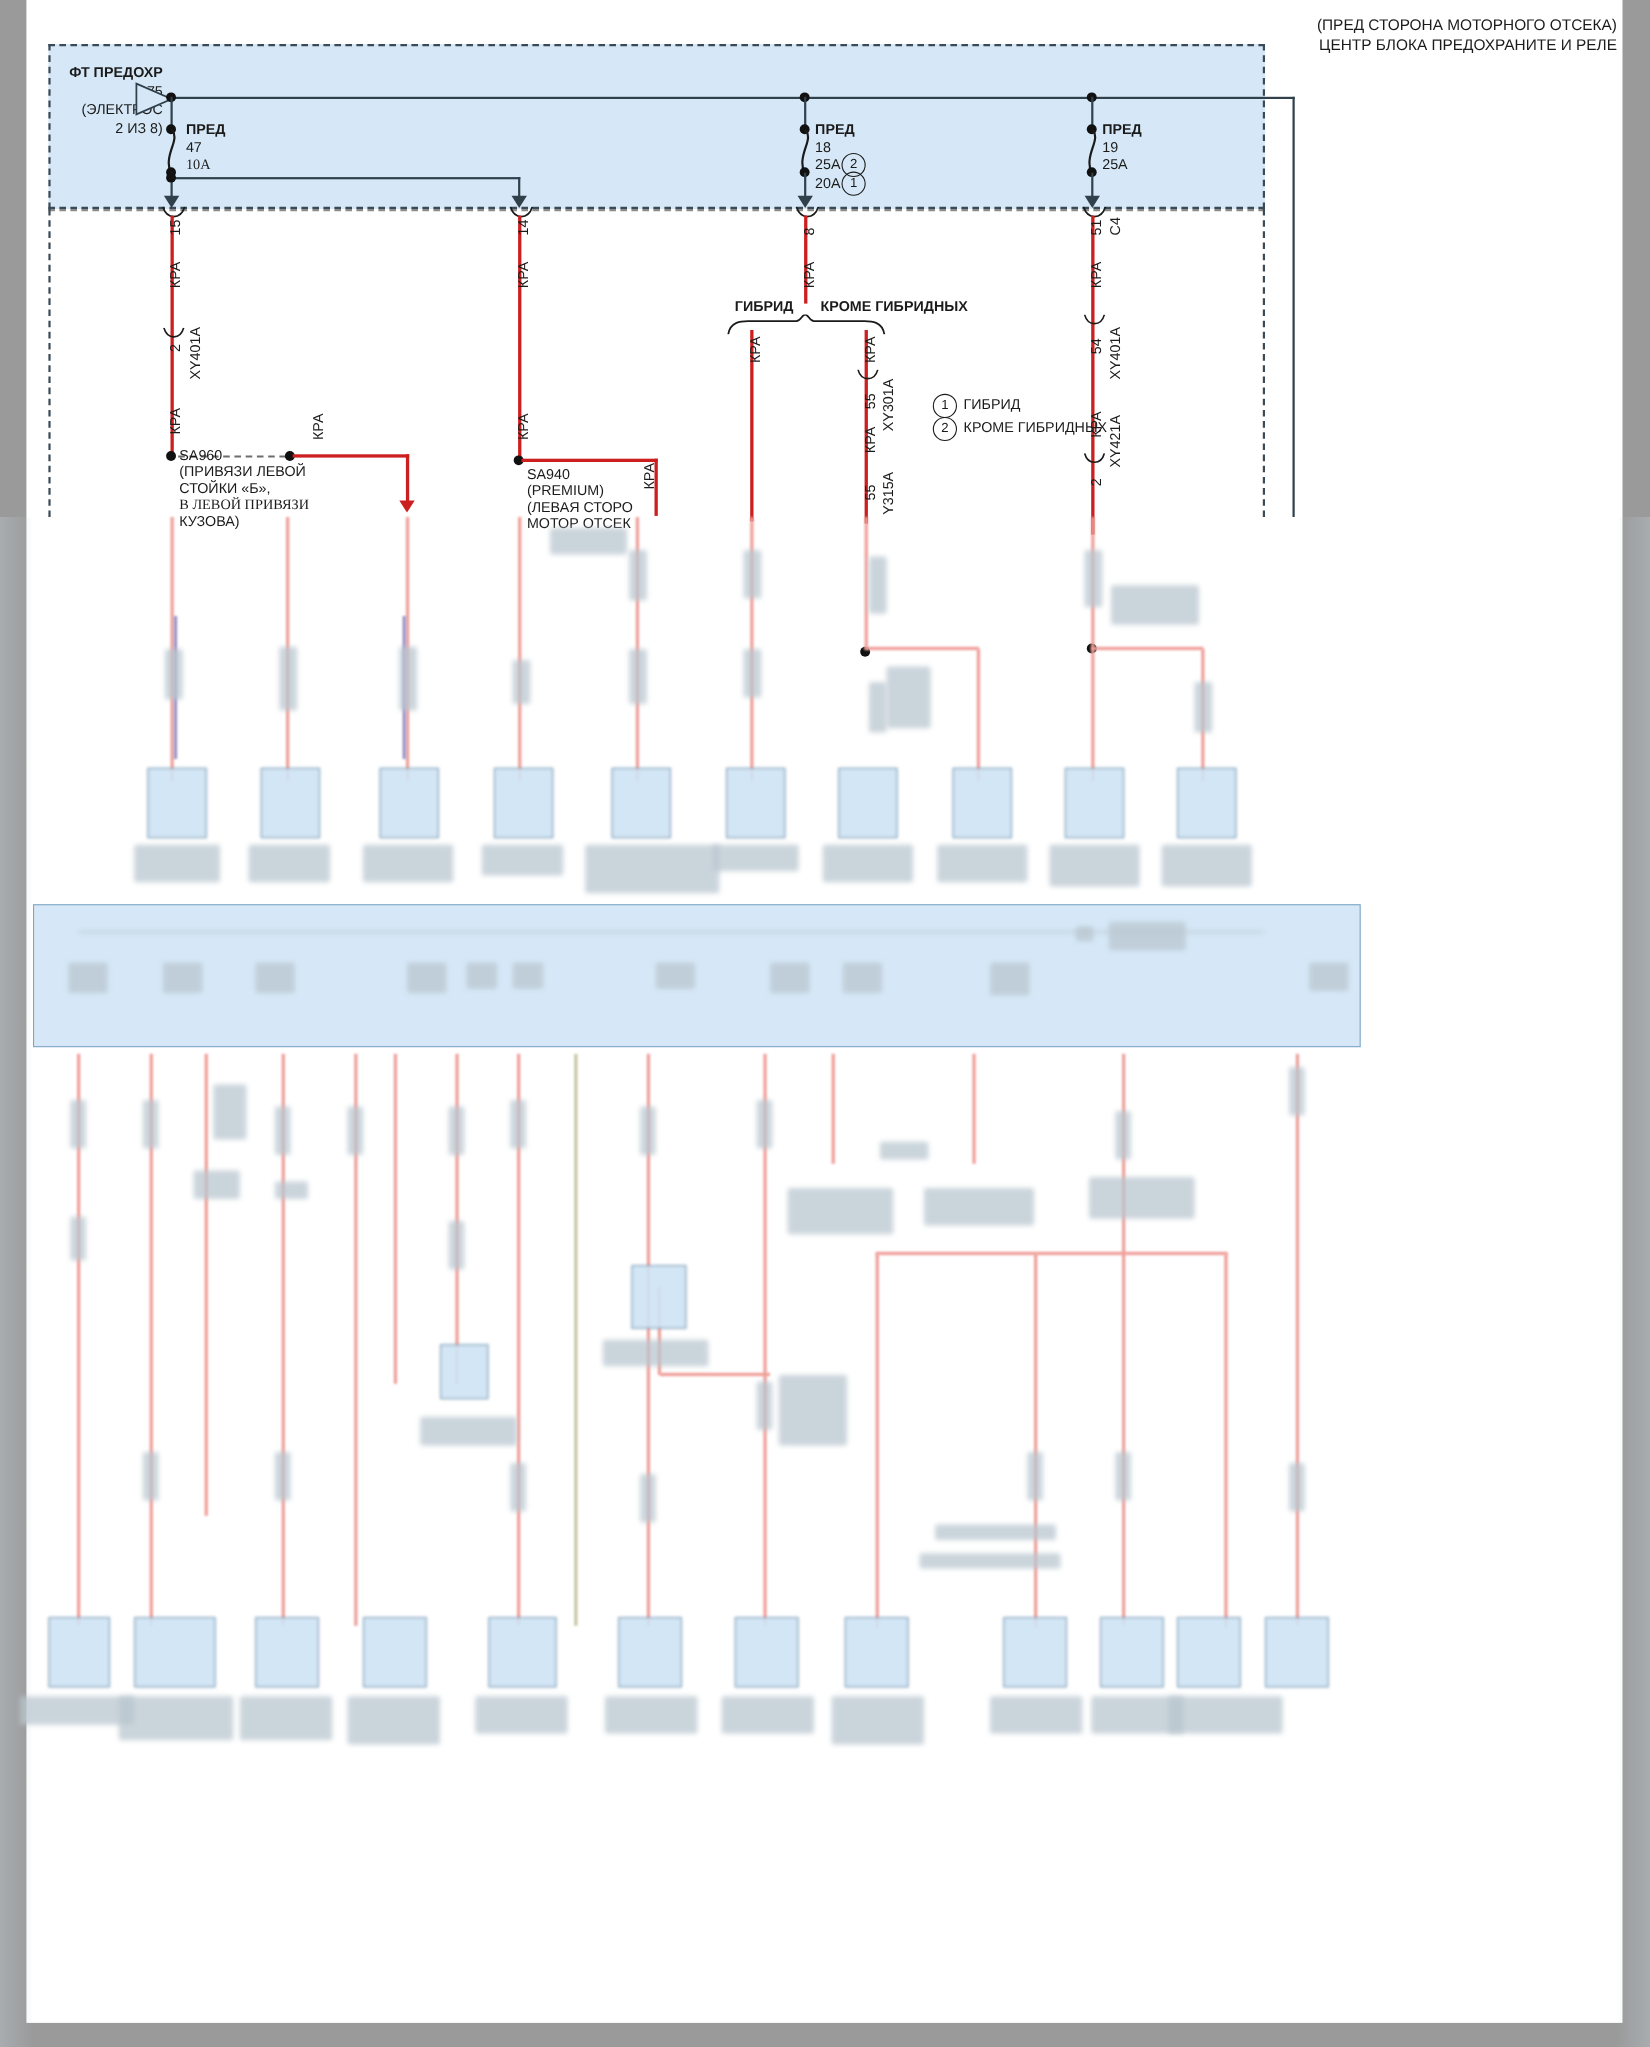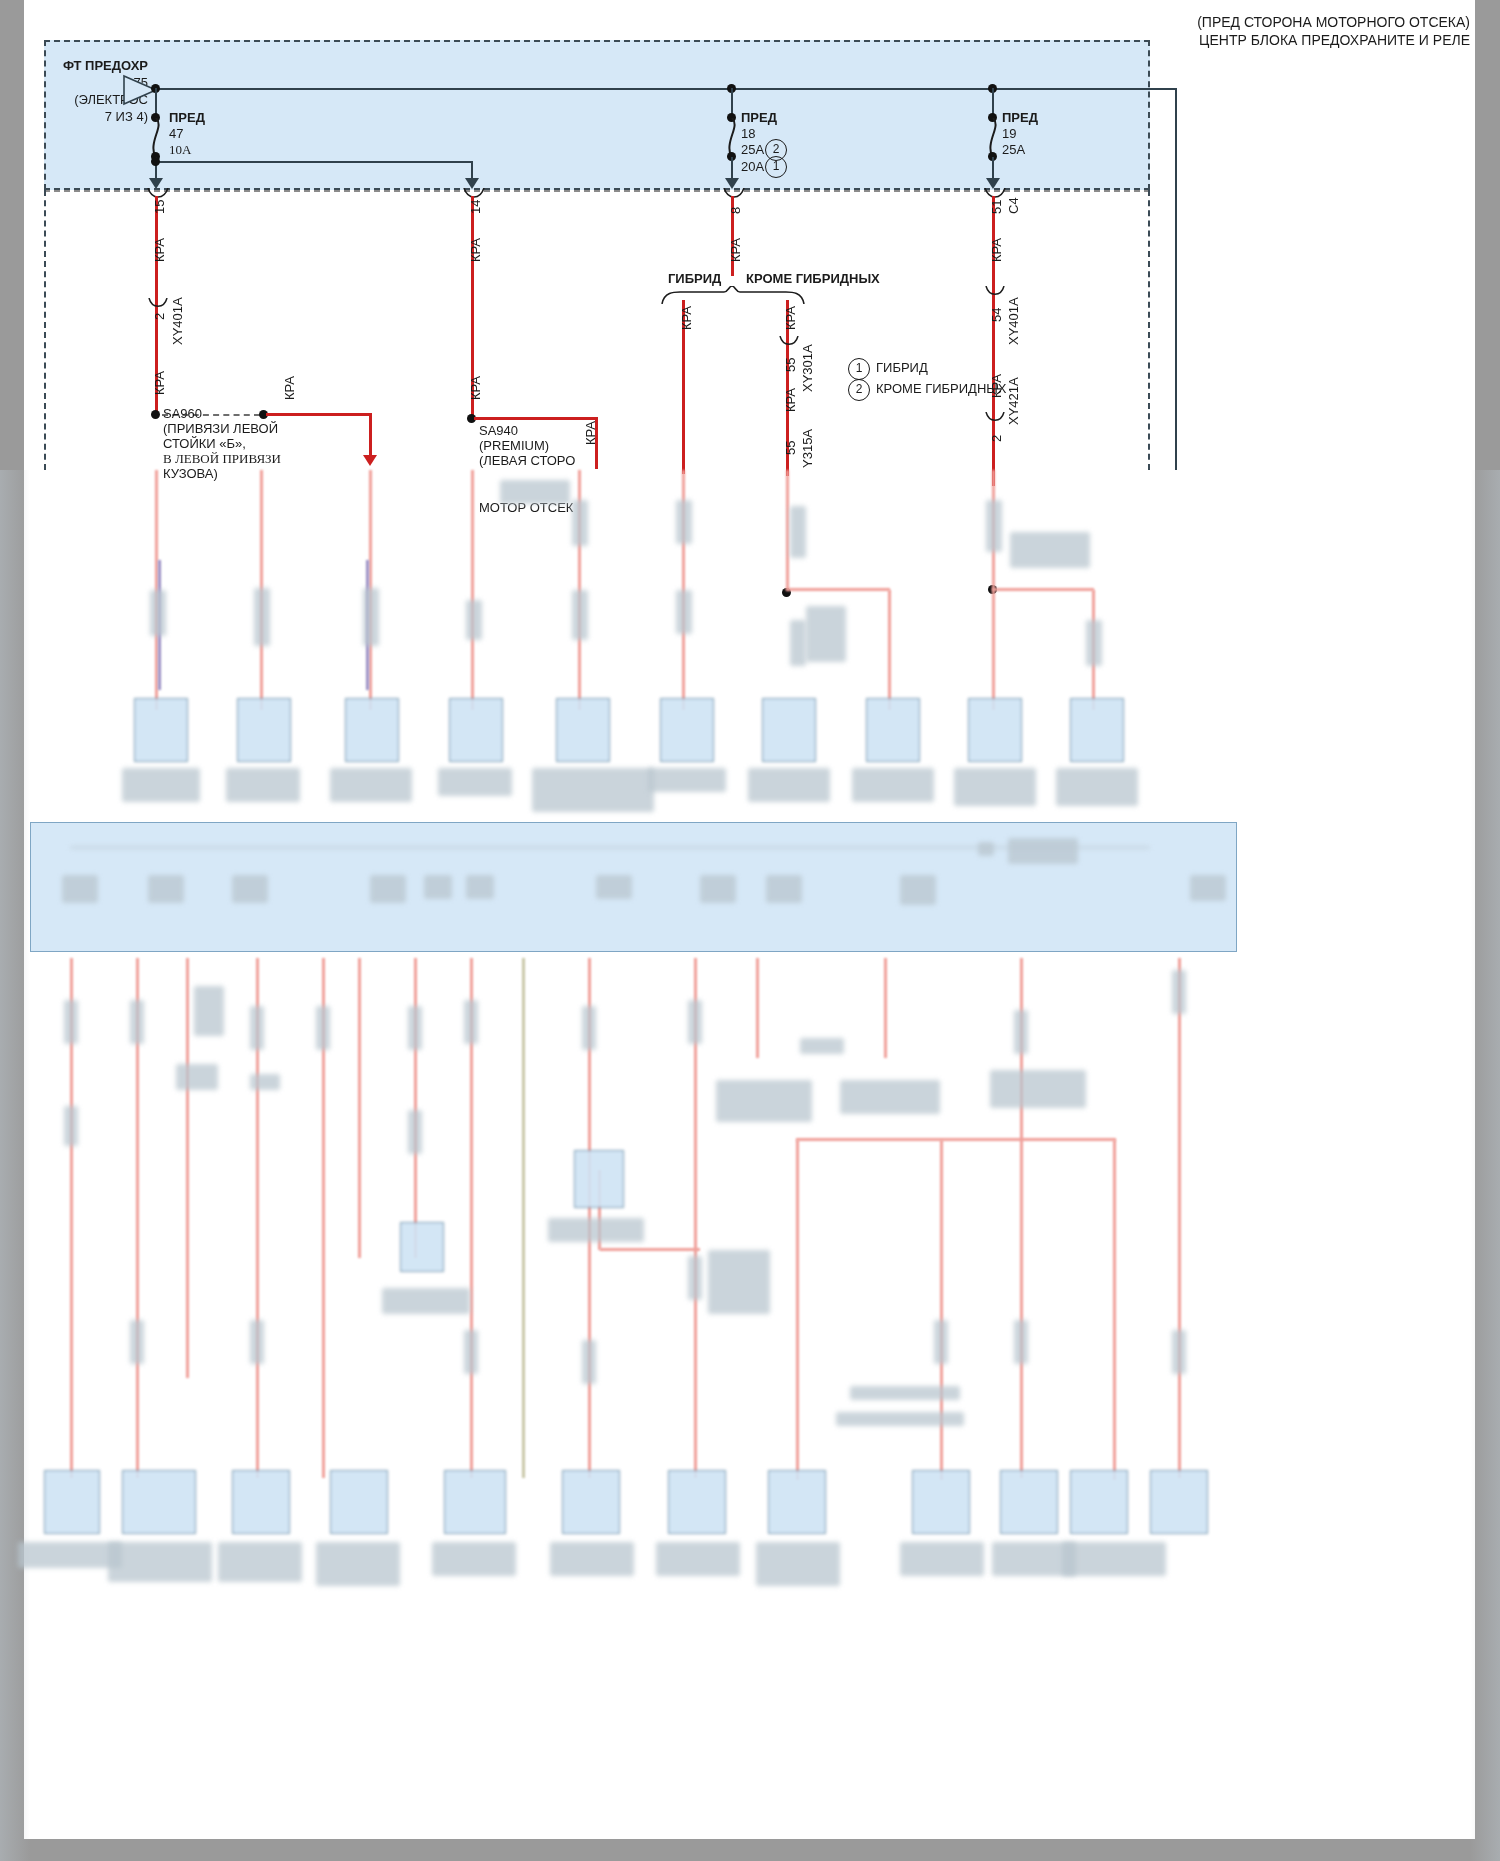--- a/index.html
+++ b/index.html
@@ -76,21 +76,21 @@
 
   <div class="innerbox" style="left:44px;top:190px;width:1106px;height:0px;border:none;"></div>
   <div class="dashline" style="left:44px;top:190px;width:1106px;border-top:2px dashed #8b8b8b;"></div>
 
   <div class="box" style="left:44px;top:190px;width:1106px;height:280px;
               border-left:2px dashed #3b4a55;border-right:2px dashed #3b4a55;box-sizing:border-box;"></div>
 
   <div class="txt b" style="left:40px;top:58px;width:108px;text-align:right;font-size:13px;">ФТ ПРЕДОХР</div>
   <div class="txt" style="left:40px;top:75px;width:108px;text-align:right;">75</div>
   <div class="txt" style="left:30px;top:92px;width:118px;text-align:right;">(ЭЛЕКТРОС</div>
-  <div class="txt" style="left:30px;top:109px;width:118px;text-align:right;">7 ИЗ 4)</div>
+  <div class="txt" style="left:30px;top:109px;width:118px;text-align:right;">2 ИЗ 8)</div>
 
   <div class="box" style="left:122px;top:74px;width:36px;height:32px;">
     <svg width="36" height="32">
         <polygon points="2,2 34,16 2,30" fill="#d6e8f7" stroke="#30414c" stroke-width="1.6"></polygon>
       </svg>
   </div>
 
   <div class="hline" style="left:155px;top:88px;width:1022px;"></div>
   <div class="vline" style="left:1175px;top:88px;height:382px;"></div>
 
@@ -254,21 +254,21 @@
   <div class="txt" style="left:163px;top:466px;">КУЗОВА)</div>
 
   <div class="dot" style="left:467px;top:414px;"></div>
   <div class="wire h" style="left:474px;top:417px;width:124px;"></div>
   <div class="wire" style="left:595px;top:417px;height:52px;"></div>
   <div class="vert" style="left:583px;top:445px;">КРА</div>
 
   <div class="txt" style="left:479px;top:423px;">SA940</div>
   <div class="txt" style="left:479px;top:438px;">(PREMIUM)</div>
   <div class="txt" style="left:479px;top:453px;">(ЛЕВАЯ СТОРО</div>
-  <div class="txt" style="left:479px;top:468px;margin-top:32px;">МОТОР ОТСЕК</div>
+  <div class="txt" style="left:479px;top:468px;">МОТОР ОТСЕК</div>
 
   <div class="dot" style="left:988px;top:585px;"></div>
   <div class="dot" style="left:782px;top:588px;"></div>
 
   <div class="blurlayer">
 
     <div class="sidefade" style="left:0;top:0;width:30px;height:1391px;"></div>
     <div class="sidefade" style="right:0;top:0;width:30px;height:1391px;transform:scaleX(-1);"></div>
 
     <div class="bl">

